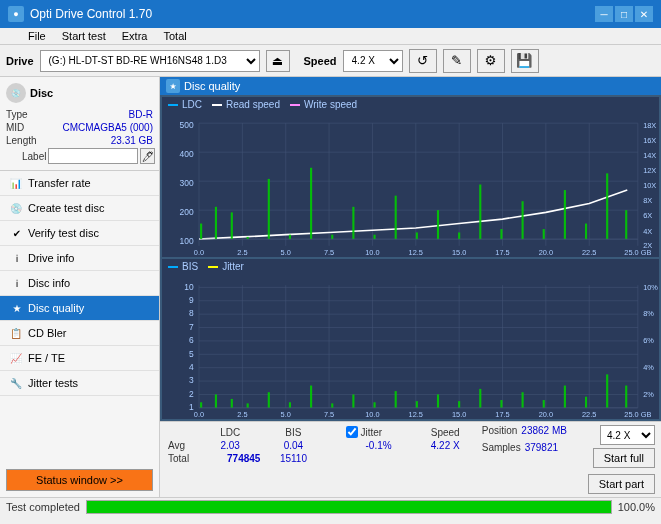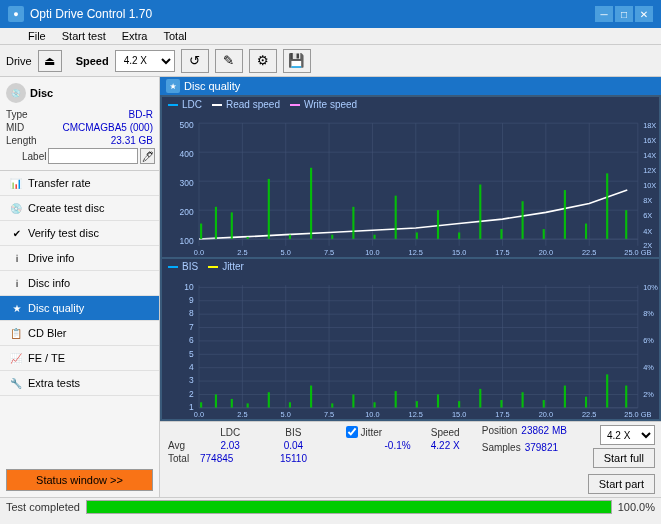--- a/index.html
+++ b/index.html
@@ -12,21 +12,21 @@
     .title-bar-title { font-size: 12px; }
     .title-bar-controls { display: flex; gap: 2px; }
     .title-btn { width: 18px; height: 16px; background: #4a9ede; border: none; color: white; cursor: pointer; font-size: 10px; display: flex; align-items: center; justify-content: center; }
     
     
     .menu-bar { background: #f0f0f0; height: 17px; display: flex; align-items: center; padding: 0 20px; border-bottom: 1px solid #ccc; }
     .menu-item { padding: 2px 8px; cursor: pointer; font-size: 11px; }
     
     
     .drive-bar { background: #f0f0f0; height: 32px; display: flex; align-items: center; padding: 0 6px; gap: 6px; border-bottom: 1px solid #ccc; }
-    .drive-label { font-size: 11px; font-weight: normal; }
+    .drive-label { font-size: 11px; font-weight: bold; }
     .drive-select { height: 22px; font-size: 10px; background: white; border: 1px solid #999; padding: 0 4px; min-width: 220px; }
     .drive-icon-btn { width: 24px; height: 22px; background: #f0f0f0; border: 1px solid #999; cursor: pointer; display: flex; align-items: center; justify-content: center; font-size: 12px; }
     .speed-label { font-size: 11px; font-weight: bold; margin-left: 8px; }
     .speed-select { height: 22px; font-size: 10px; background: white; border: 1px solid #999; padding: 0 4px; min-width: 60px; }
     .icon-btn { width: 28px; height: 24px; background: #f0f0f0; border: 1px solid #999; cursor: pointer; display: flex; align-items: center; justify-content: center; }
     
     
     .main-layout { display: flex; height: calc(524px - 82px - 22px); }
     
     
@@ -80,20 +80,23 @@
 
 <div class="menu-bar">
   <span class="menu-item">File</span>
   <span class="menu-item">Start test</span>
   <span class="menu-item">Extra</span>
   <span class="menu-item">Total</span>
 </div>
 
 <div class="drive-bar">
   <span class="drive-label">Drive</span>
+  <select class="drive-select">
+    <option>(G:)  HL-DT-ST BD-RE  WH16NS48 1.D3</option>
+  </select>
   <button class="drive-icon-btn">⏏</button>
   <span class="speed-label">Speed</span>
   <select class="speed-select">
     <option>4.2 X</option>
   </select>
   <button class="icon-btn">↺</button>
   <button class="icon-btn">✎</button>
   <button class="icon-btn">⚙</button>
   <button class="icon-btn">💾</button>
 </div>
@@ -154,21 +157,21 @@
       <div class="sidebar-nav-item">
         <span class="nav-icon">📋</span>
         <span>CD Bler</span>
       </div>
       <div class="sidebar-nav-item">
         <span class="nav-icon">📈</span>
         <span>FE / TE</span>
       </div>
       <div class="sidebar-nav-item">
         <span class="nav-icon">🔧</span>
-        <span>Extra tests</span>
+        <span>Jitter tests</span>
       </div>
     </div>
 
     <div style="flex:1"></div>
     <button class="status-window-btn">Status window &gt;&gt;</button>
   </div>
 
   <div style="flex:1; display:flex; flex-direction:column; background:#3a5a7a; overflow:hidden;">
 
     <div class="content-header">
@@ -393,26 +396,26 @@
                 </th>
                 <th style="text-align:center; color:#333; font-weight:normal; padding:1px 4px;">Speed</th>
               </tr>
             </thead>
             <tbody>
               <tr>
                 <td style="color:#333; padding:1px 2px;">Avg</td>
                 <td style="text-align:center; color:#0000cc; padding:1px 4px;">2.03</td>
                 <td style="text-align:center; color:#0000cc; padding:1px 4px;">0.04</td>
                 <td></td>
-                <td style="text-align:right; color:#0000cc; padding:1px 4px;">-0.1%</td>
+                <td style="text-align:center; color:#0000cc; padding:1px 4px;">-0.1%</td>
                 <td style="text-align:center; color:#0000cc; padding:1px 4px;">4.22 X</td>
               </tr>
               <tr>
                 <td style="color:#333; padding:1px 2px;">Total</td>
-                <td style="text-align:left; color:#0000cc; padding:1px 4px;">774845</td>
+                <td style="text-align:right; color:#0000cc; padding:1px 4px;font-weight:bold;">774845</td>
                 <td style="text-align:center; color:#0000cc; padding:1px 4px;">15110</td>
                 <td></td>
                 <td></td>
                 <td></td>
               </tr>
             </tbody>
           </table>
         </div>
 
         <div style="font-size:10px; min-width:100px;">

